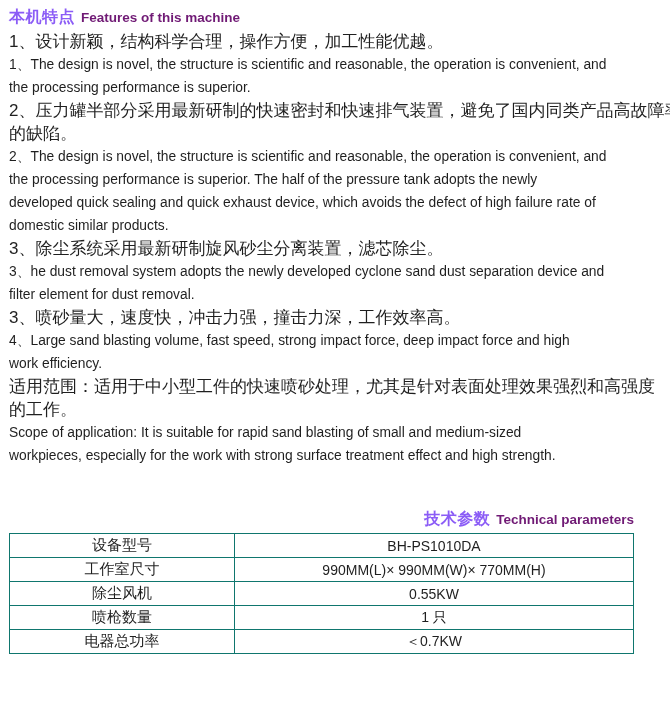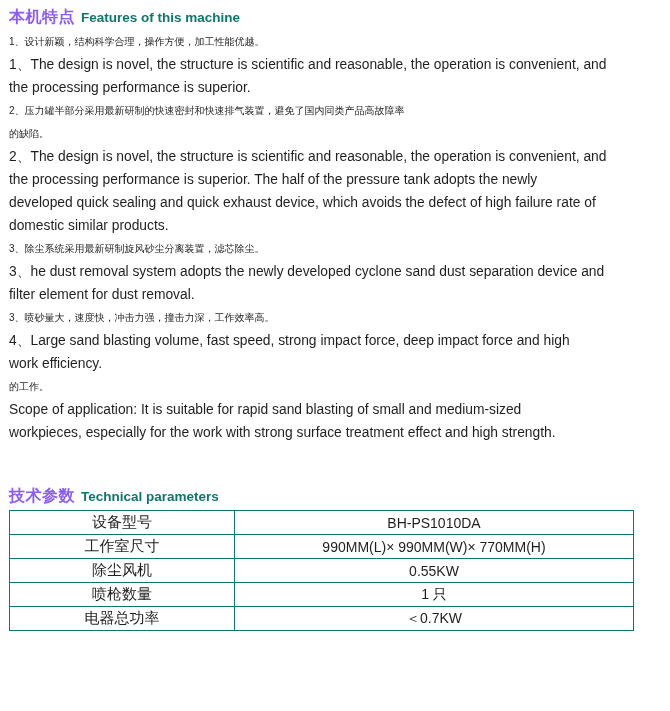--- a/index.html
+++ b/index.html
@@ -24,36 +24,37 @@
   }
   .sec-heading .zh {
     font-size: 16px;
     font-weight: bold;
     color: #8b5cf6;
     letter-spacing: 0.5px;
   }
   .sec-heading .en {
     font-size: 13.5px;
     font-weight: bold;
-    color: #0f766e;
+    color: #701a75;
     margin-left: 6px;
   }
   .feature-lines {
     margin-top: 3px;
   }
   .fline {
     height: 23px;
     line-height: 23px;
     white-space: nowrap;
     overflow: visible;
   }
-  .fline.zh { font-size: 10px; }
+  .fline.zh { font-size: 17px; }
   .fline.en { font-size: 13.8px; }
   .params-heading {
     margin-top: 42px;
+    text-align: right;
   }
   table.params {
     margin-top: 4px;
     border-collapse: collapse;
     width: 625px;
     table-layout: fixed;
   }
   table.params td {
     border: 1px solid #0f766e;
     height: 23px;
@@ -84,20 +85,21 @@
     <div class="fline en">2、The design is novel, the structure is scientific and reasonable, the operation is convenient, and</div>
     <div class="fline en">the processing performance is superior. The half of the pressure tank adopts the newly</div>
     <div class="fline en">developed quick sealing and quick exhaust device, which avoids the defect of high failure rate of</div>
     <div class="fline en">domestic similar products.</div>
     <div class="fline zh">3、除尘系统采用最新研制旋风砂尘分离装置，滤芯除尘。</div>
     <div class="fline en">3、he dust removal system adopts the newly developed cyclone sand dust separation device and</div>
     <div class="fline en">filter element for dust removal.</div>
     <div class="fline zh">3、喷砂量大，速度快，冲击力强，撞击力深，工作效率高。</div>
     <div class="fline en">4、Large sand blasting volume, fast speed, strong impact force, deep impact force and high</div>
     <div class="fline en">work efficiency.</div>
+    <div class="fline zh">适用范围：适用于中小型工件的快速喷砂处理，尤其是针对表面处理效果强烈和高强度</div>
     <div class="fline zh">的工作。</div>
     <div class="fline en">Scope of application: It is suitable for rapid sand blasting of small and medium-sized</div>
     <div class="fline en">workpieces, especially for the work with strong surface treatment effect and high strength.</div>
   </div>
 
   <div class="sec-heading params-heading">
     <span class="zh">技术参数</span><span class="en">Technical parameters</span>
   </div>
 
   <table class="params">

